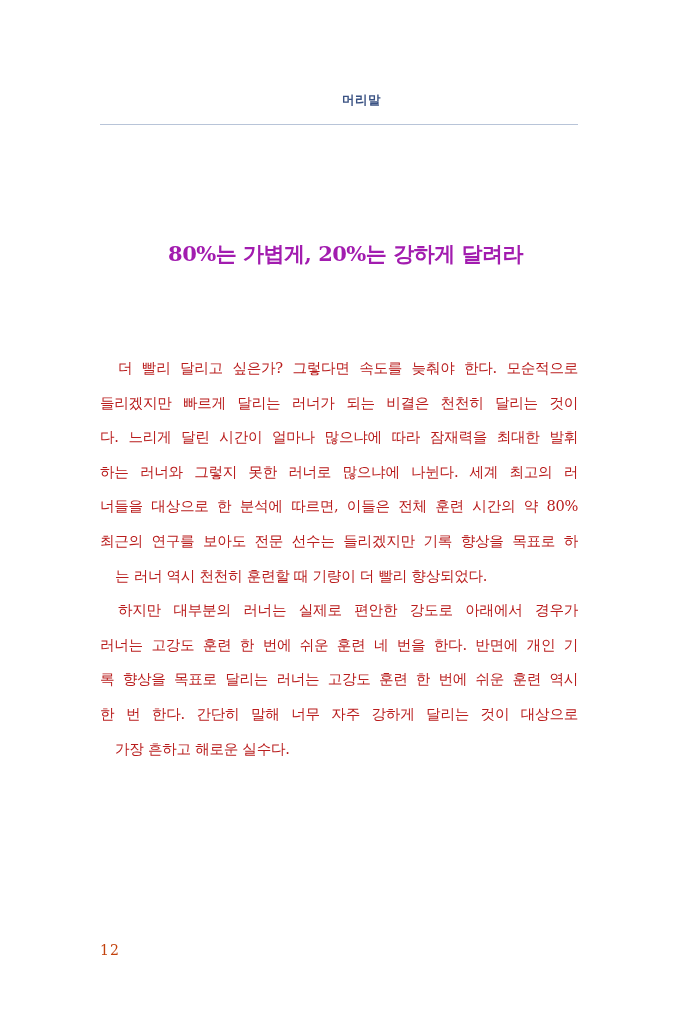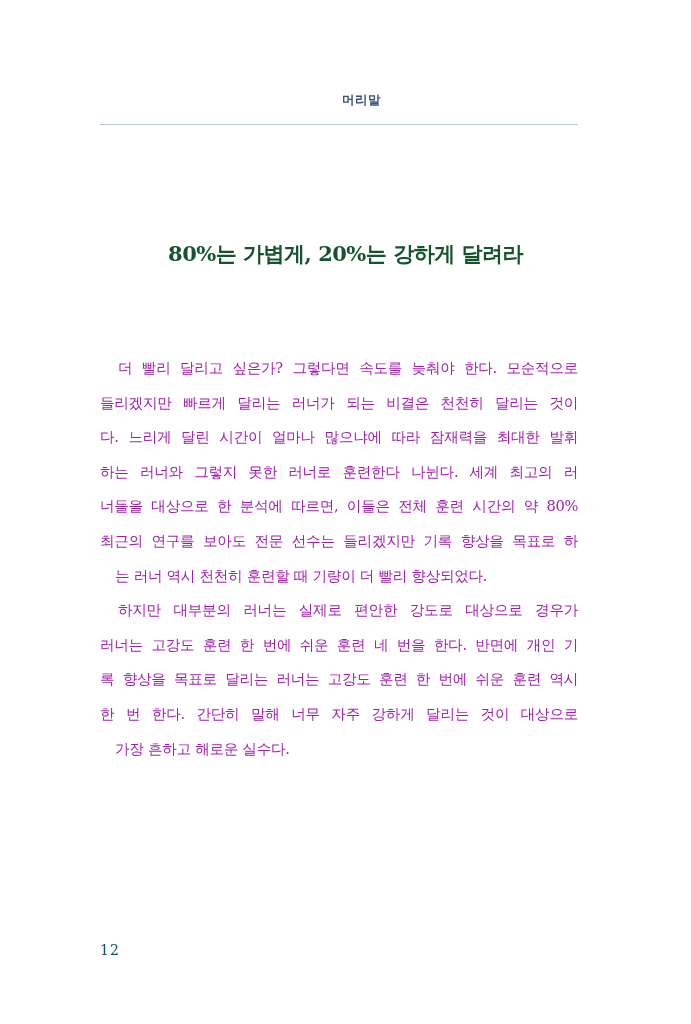--- a/index.html
+++ b/index.html
@@ -37,31 +37,31 @@
     }
     .chapter-title {
       position: absolute;
       top: 240px;
       left: 0;
       width: 691px;
       text-align: center;
       font-family: "DejaVu Serif", "Liberation Serif", serif;
       font-size: 21px;
       font-weight: bold;
-      color: #14532d;
+      color: #a21caf;
       letter-spacing: -0.5px;
     }
     .body-text {
       position: absolute;
       top: 355px;
       left: 100px;
       width: 478px;
       font-family: "DejaVu Serif", "Liberation Serif", serif;
       font-size: 14.6px;
-      color: #a21caf;
+      color: #b91c1c;
     }
     .line {
       height: 34.6px;
       line-height: 26px;
       white-space: nowrap;
       text-align: justify;
       text-align-last: justify;
       letter-spacing: -0.3px;
     }
     .line.indent {
@@ -70,44 +70,44 @@
     .line.last {
       text-align-last: left;
       margin-left: 15px;
     }
     .page-number {
       position: absolute;
       top: 942px;
       left: 100px;
       font-family: "DejaVu Serif", "Liberation Serif", serif;
       font-size: 14px;
-      color: #0c4a6e;
+      color: #c2410c;
       letter-spacing: 1px;
     }
   </style>
 </head>
 <body>
 
 <div class="running-header">머리말</div>
 <div class="header-rule"></div>
 
 <h1 class="chapter-title" style="margin:0;">80%는 가볍게, 20%는 강하게 달려라</h1>
 
 <div class="body-text">
   <div>
     <div class="line indent">더 빨리 달리고 싶은가? 그렇다면 속도를 늦춰야 한다. 모순적으로</div>
     <div class="line">들리겠지만 빠르게 달리는 러너가 되는 비결은 천천히 달리는 것이</div>
     <div class="line">다. 느리게 달린 시간이 얼마나 많으냐에 따라 잠재력을 최대한 발휘</div>
-    <div class="line">하는 러너와 그렇지 못한 러너로 훈련한다 나뉜다. 세계 최고의 러</div>
+    <div class="line">하는 러너와 그렇지 못한 러너로 많으냐에 나뉜다. 세계 최고의 러</div>
     <div class="line">너들을 대상으로 한 분석에 따르면, 이들은 전체 훈련 시간의 약 80%</div>
     <div class="line">최근의 연구를 보아도 전문 선수는 들리겠지만 기록 향상을 목표로 하</div>
     <div class="line last">는 러너 역시 천천히 훈련할 때 기량이 더 빨리 향상되었다.</div>
   </div>
   <div>
-    <div class="line indent">하지만 대부분의 러너는 실제로 편안한 강도로 대상으로 경우가</div>
+    <div class="line indent">하지만 대부분의 러너는 실제로 편안한 강도로 아래에서 경우가</div>
     <div class="line">러너는 고강도 훈련 한 번에 쉬운 훈련 네 번을 한다. 반면에 개인 기</div>
     <div class="line">록 향상을 목표로 달리는 러너는 고강도 훈련 한 번에 쉬운 훈련 역시</div>
     <div class="line">한 번 한다. 간단히 말해 너무 자주 강하게 달리는 것이 대상으로</div>
     <div class="line last">가장 흔하고 해로운 실수다.</div>
   </div>
 </div>
 
 <div class="page-number">12</div>
 
 </body></html>

